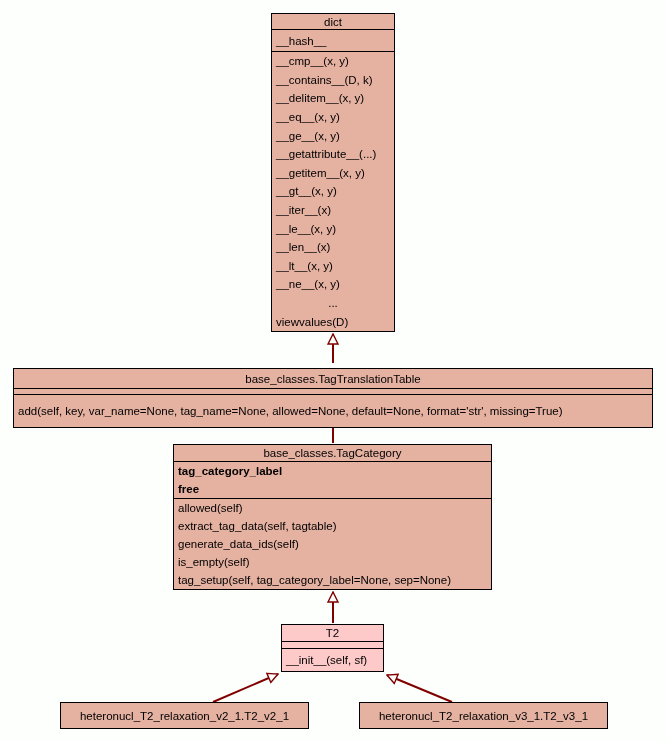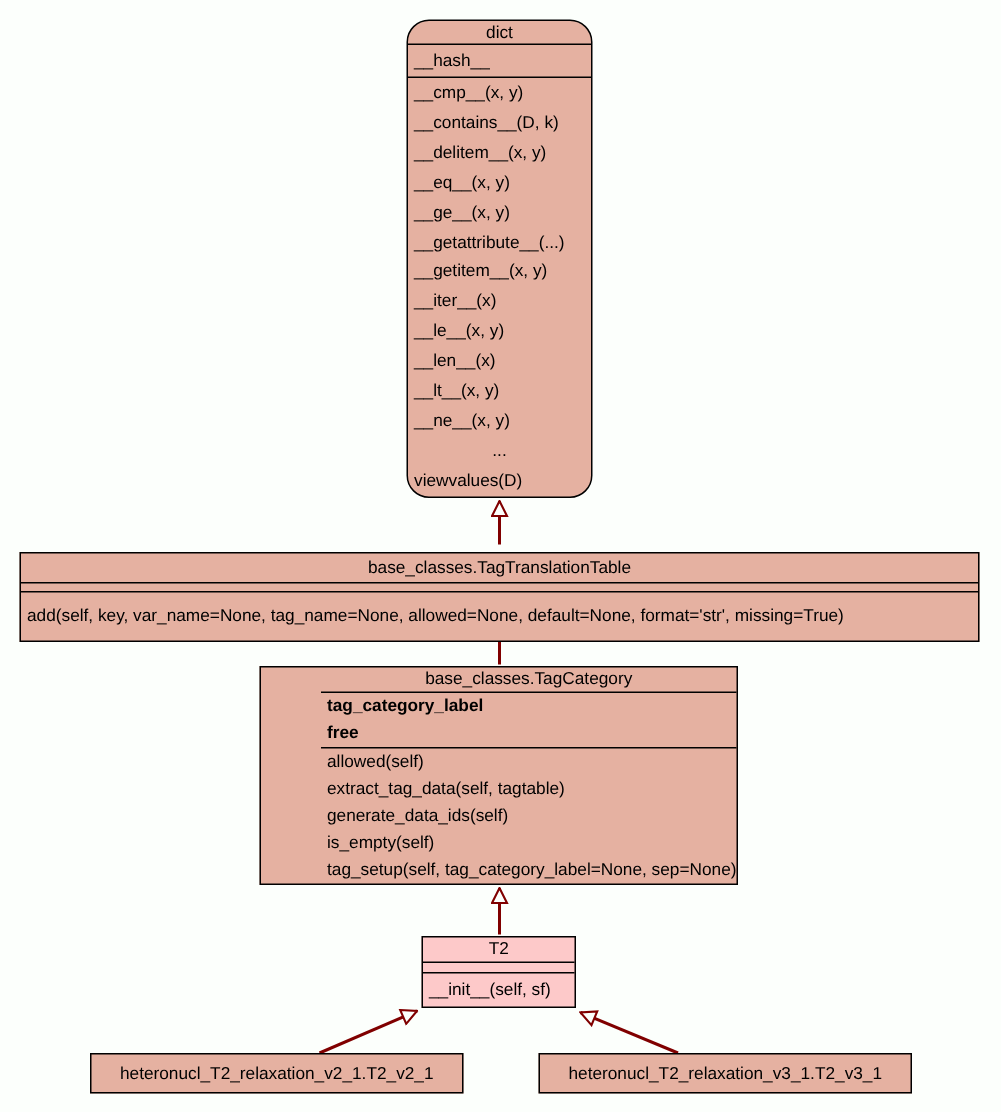--- a/index.html
+++ b/index.html
@@ -69,52 +69,53 @@
         <path d="M1,1 L11,6 L1,11 Z" fill="#fcfffc" stroke="#800000" stroke-width="1.4"></path>
       </marker>
     </defs>
     <line x1="333" y1="363" x2="333" y2="334" stroke="#800000" stroke-width="2" marker-end="url(#hollow-tri)"></line>
     <line x1="333" y1="443" x2="333" y2="411" stroke="#800000" stroke-width="2" marker-end="url(#hollow-tri)"></line>
     <line x1="333" y1="623" x2="333" y2="592" stroke="#800000" stroke-width="2" marker-end="url(#hollow-tri)"></line>
     <line x1="213" y1="702" x2="278" y2="674" stroke="#800000" stroke-width="2" marker-end="url(#hollow-tri)"></line>
     <line x1="452" y1="702" x2="387" y2="675" stroke="#800000" stroke-width="2" marker-end="url(#hollow-tri)"></line>
   </svg>
 
-  <div class="uml-box" id="box-dict" style="left:271px;top:13px;width:124px;height:319px;border-radius:15px;">
+  <div class="uml-box" id="box-dict" style="left:271px;top:13px;width:124px;height:319px;">
     <div class="uml-title">dict</div>
     <div class="uml-attrs">
         <div class="uml-row">__hash__</div>
       </div>
     <div class="uml-methods">
         <div class="uml-row">__cmp__(x, y)</div>
         <div class="uml-row">__contains__(D, k)</div>
         <div class="uml-row">__delitem__(x, y)</div>
         <div class="uml-row">__eq__(x, y)</div>
         <div class="uml-row">__ge__(x, y)</div>
         <div class="uml-row">__getattribute__(...)</div>
         <div class="uml-row">__getitem__(x, y)</div>
+        <div class="uml-row">__gt__(x, y)</div>
         <div class="uml-row">__iter__(x)</div>
         <div class="uml-row">__le__(x, y)</div>
         <div class="uml-row">__len__(x)</div>
         <div class="uml-row">__lt__(x, y)</div>
         <div class="uml-row">__ne__(x, y)</div>
         <div class="uml-row center">...</div>
         <div class="uml-row">viewvalues(D)</div>
       </div>
   </div>
 
   <div class="uml-box" id="box-ttt" style="left:13px;top:368px;width:640px;height:60px;">
     <div class="uml-title">base_classes.TagTranslationTable</div>
     <div class="uml-attrs"></div>
     <div class="uml-methods">
         <div class="uml-row">add(self, key, var_name=None, tag_name=None, allowed=None, default=None, format='str', missing=True)</div>
       </div>
   </div>
 
-  <div class="uml-box" id="box-tagcategory" style="left:173px;top:444px;width:319px;height:146px;padding-left:40px;">
+  <div class="uml-box" id="box-tagcategory" style="left:173px;top:444px;width:319px;height:146px;">
     <div class="uml-title">base_classes.TagCategory</div>
     <div class="uml-attrs">
         <div class="uml-row">tag_category_label</div>
         <div class="uml-row">free</div>
       </div>
     <div class="uml-methods">
         <div class="uml-row">allowed(self)</div>
         <div class="uml-row">extract_tag_data(self, tagtable)</div>
         <div class="uml-row">generate_data_ids(self)</div>
         <div class="uml-row">is_empty(self)</div>

